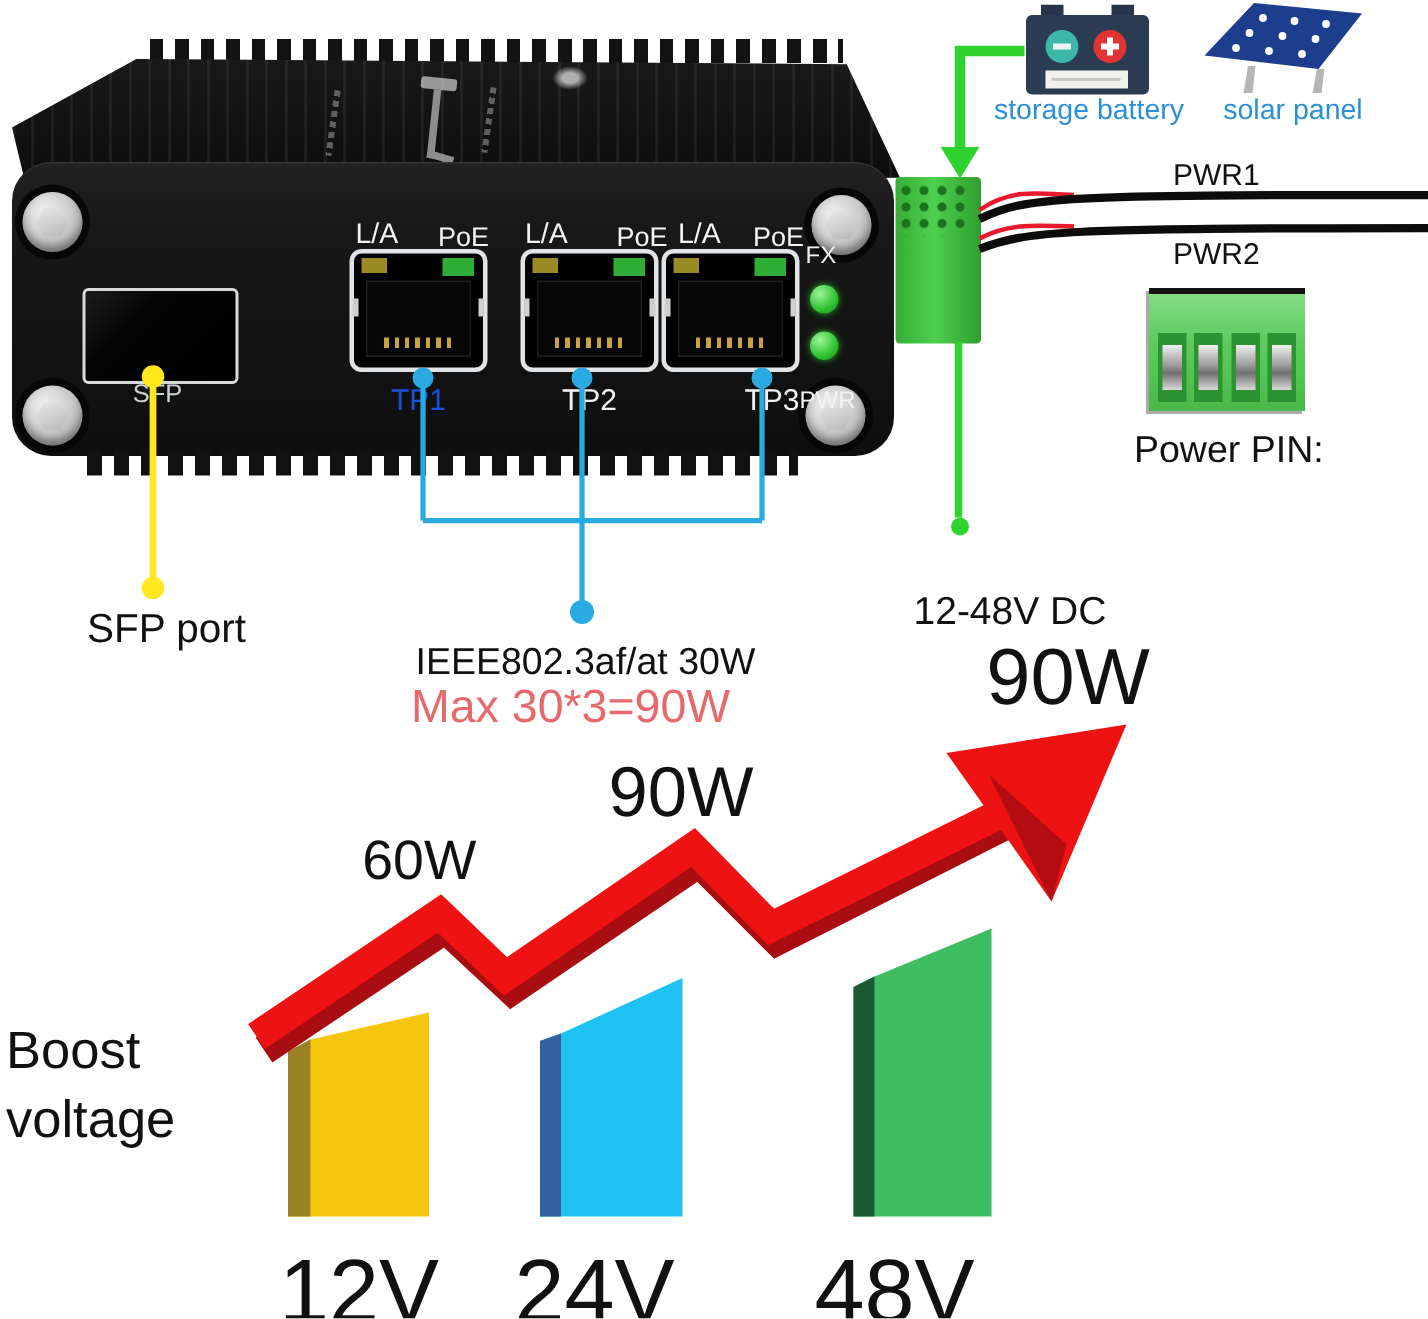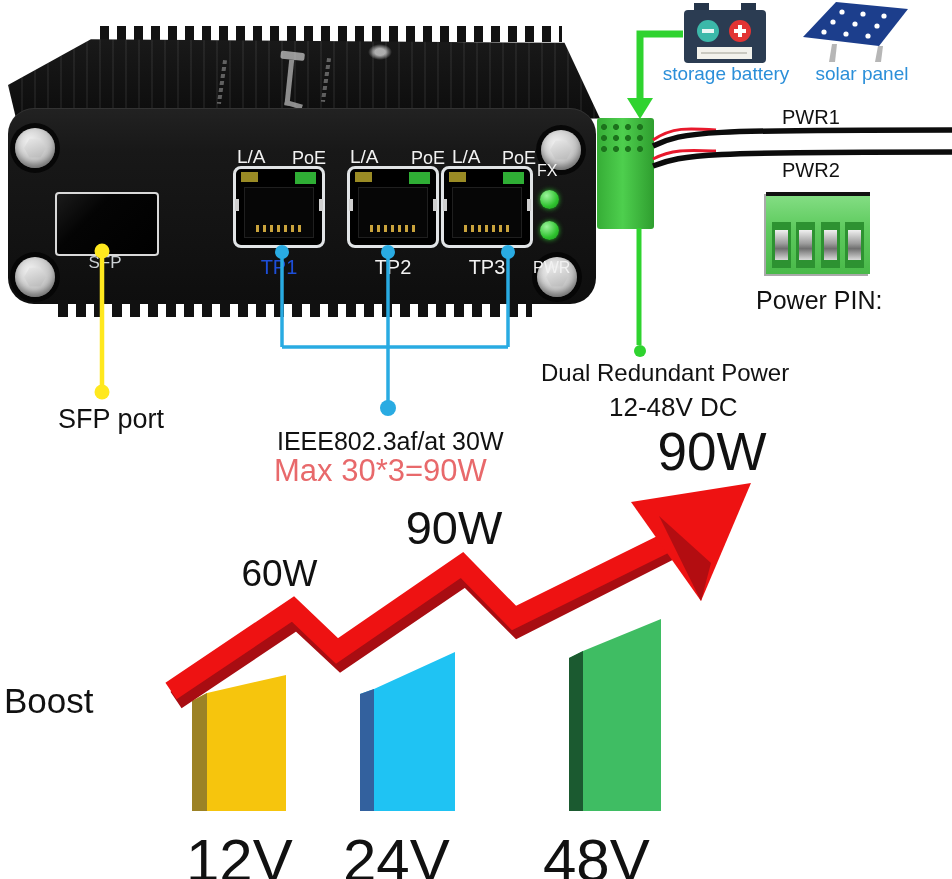--- a/index.html
+++ b/index.html
@@ -122,21 +122,21 @@
     <div class="txt" style="left:452px;top:146px;font-size:19px;color:#f2f2f2;">L/A</div>
     <div class="txt" style="left:502px;top:148px;font-size:18px;color:#f2f2f2;">PoE</div>
     <div class="abs port" style="left:441px;top:166px;">
       <div class="led-l"></div>
         <div class="led-r"></div>
       <div class="inner"></div>
       <div class="pins"></div>
       <div class="notch-l"></div>
         <div class="notch-r"></div>
     </div>
-    <div class="txt" style="left:441px;top:256px;width:92px;text-align:center;font-size:20px;color:#f2f2f2;">TP3</div>
+    <div class="txt" style="left:441px;top:256px;width:92px;text-align:right;font-size:20px;color:#f2f2f2;">TP3</div>
 
     <div class="txt bold" style="left:537px;top:162px;font-size:16px;color:#f2f2f2;">FX</div>
     <div class="abs led-dot" style="left:540px;top:190px;"></div>
     <div class="abs led-dot" style="left:540px;top:221px;"></div>
     <div class="txt bold" style="left:533px;top:241px;font-size:16px;color:#f2f2f2;margin-top:18px;">PWR</div>
 
     <div class="abs pwr-terminal">
         <div class="holes"></div>
       </div>
   </div>
@@ -256,28 +256,28 @@
   <div class="txt" style="left:782px;top:106px;font-size:20px;">PWR1</div>
   <div class="txt" style="left:782px;top:159px;font-size:20px;">PWR2</div>
 
   <div class="txt bold" style="left:756px;top:286px;font-size:25px;">Power PIN:</div>
 
   <div class="txt" style="left:58px;top:404px;font-size:27px;">SFP port</div>
 
   <div class="txt" style="left:277px;top:427px;font-size:25px;">IEEE802.3af/at 30W</div>
   <div class="txt" style="left:274px;top:453px;font-size:31px;color:#e8696b;">Max 30*3=90W</div>
 
-  <div class="txt" style="left:541px;top:359px;font-size:24px;">Dual Redundant Power</div>
   <div class="txt" style="left:609px;top:392px;font-size:26px;">12-48V DC</div>
   <div class="txt" style="left:652px;top:421px;width:120px;text-align:center;font-size:53px;">90W</div>
 
   <div class="txt" style="left:404px;top:500px;width:100px;text-align:center;font-size:47px;">90W</div>
   <div class="txt" style="left:232px;top:553px;width:95px;text-align:center;font-size:37px;">60W</div>
 
   <div class="txt" style="left:4px;top:678px;font-size:35px;line-height:46px;">
     <div>Boost</div>
+    <div>voltage</div>
   </div>
 
   <div class="txt" style="left:186px;top:826px;width:105px;text-align:center;font-size:60px;">12V</div>
   <div class="txt" style="left:343px;top:826px;width:105px;text-align:center;font-size:60px;">24V</div>
   <div class="txt" style="left:543px;top:826px;width:105px;text-align:center;font-size:60px;">48V</div>
 
 </div>
 
 </body></html>

